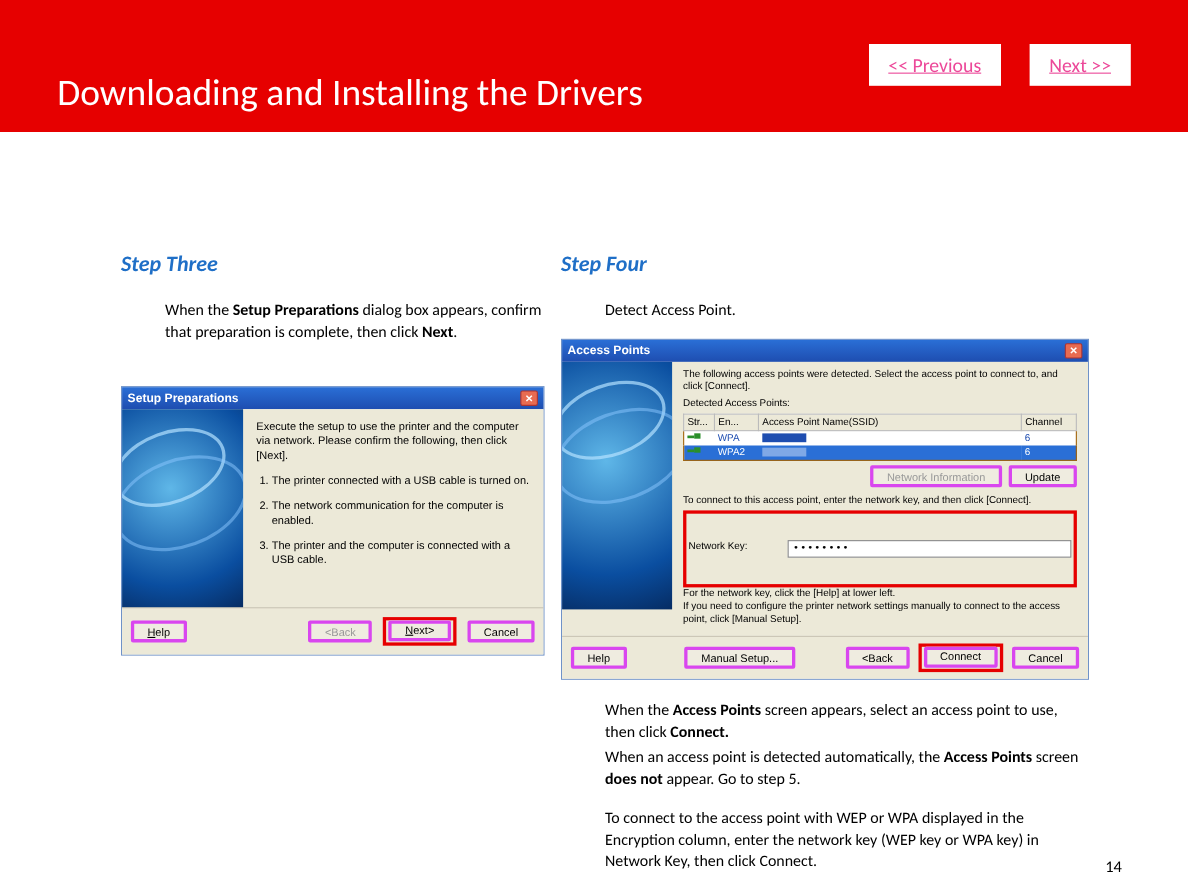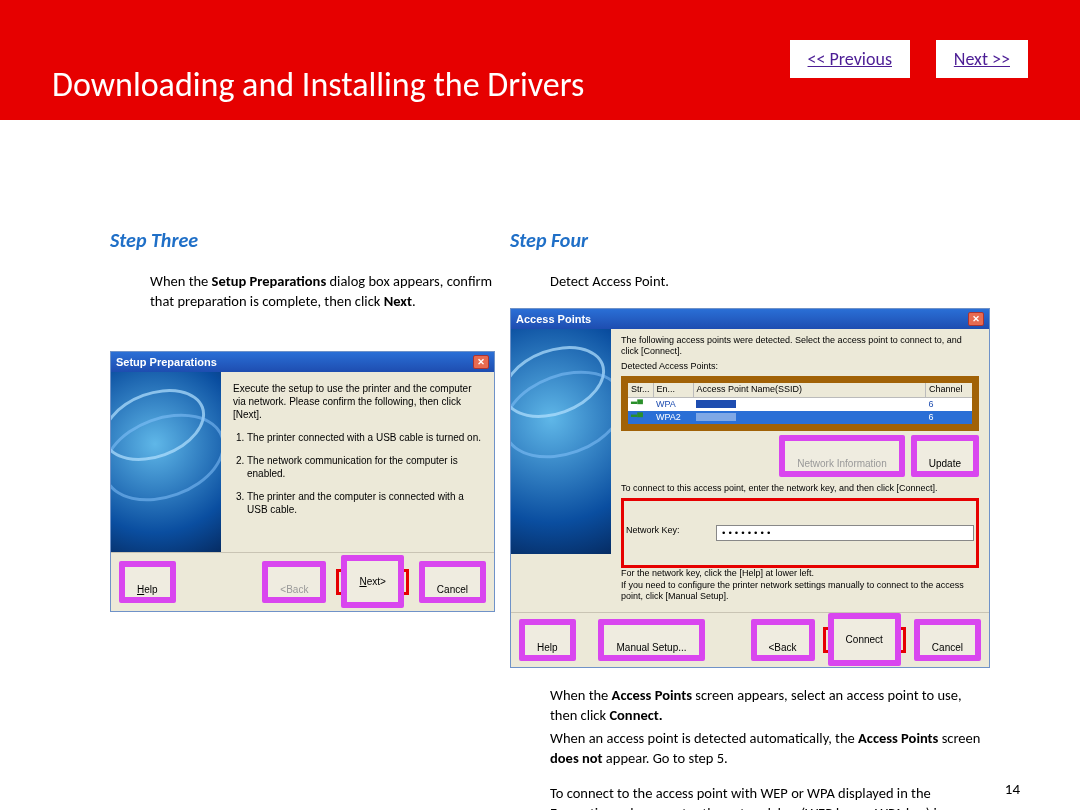--- a/index.html
+++ b/index.html
@@ -29,21 +29,21 @@
   .nav-box {
     position: absolute;
     top: 40px;
     background: #fff;
     padding: 8px 18px;
     font-size: 18px;
   }
   .nav-prev { right: 170px; }
   .nav-next { right: 52px; }
   .nav-link {
-    color: #4c1d95;
+    color: #ec4899;
     text-decoration: underline;
     cursor: pointer;
   }
   .content {
     padding: 40px 52px 0 110px;
     display: flex;
   }
   .col { flex: 1; }
   .col-left { max-width: 400px; }
   .col-right { max-width: 480px; }
@@ -126,37 +126,37 @@
   .dlg-main ol { margin: 8px 0 0 14px; }
   .dlg-main li { margin-bottom: 10px; }
   .dlg-footer {
     background: #ece9d8;
     border-top: 1px solid #c9c4b4;
     padding: 8px;
     display: flex;
     align-items: center;
   }
   .dlg-btn {
-    border: 6px solid #d946ef;
+    border: 3px solid #d946ef;
     background: #efece0;
-    padding: 15px 12px;
+    padding: 1px 12px;
     font-size: 10px;
     height: 20px;
     line-height: 16px;
     text-align: center;
     border-radius: 2px;
   }
   .dlg-btn.disabled { color: #999; }
   .red-box { border: 3px solid #e60000; padding: 2px; }
   .footer-right { margin-left: auto; display: flex; gap: 10px; align-items: center; }
   
   .dlg2 .dlg-side-img { height: 225px; width: 100px; }
   .dlg2 .dlg-body { min-height: 225px; }
   .ap-table {
-    border: 7px solid #a16207;
+    border: 1px solid #a16207;
     background: #fff;
     width: 100%;
     border-collapse: collapse;
     font-size: 9px;
     margin-top: 2px;
   }
   .ap-table th {
     background: #ece9d8;
     border: 1px solid #bbb;
     padding: 1px 3px;

